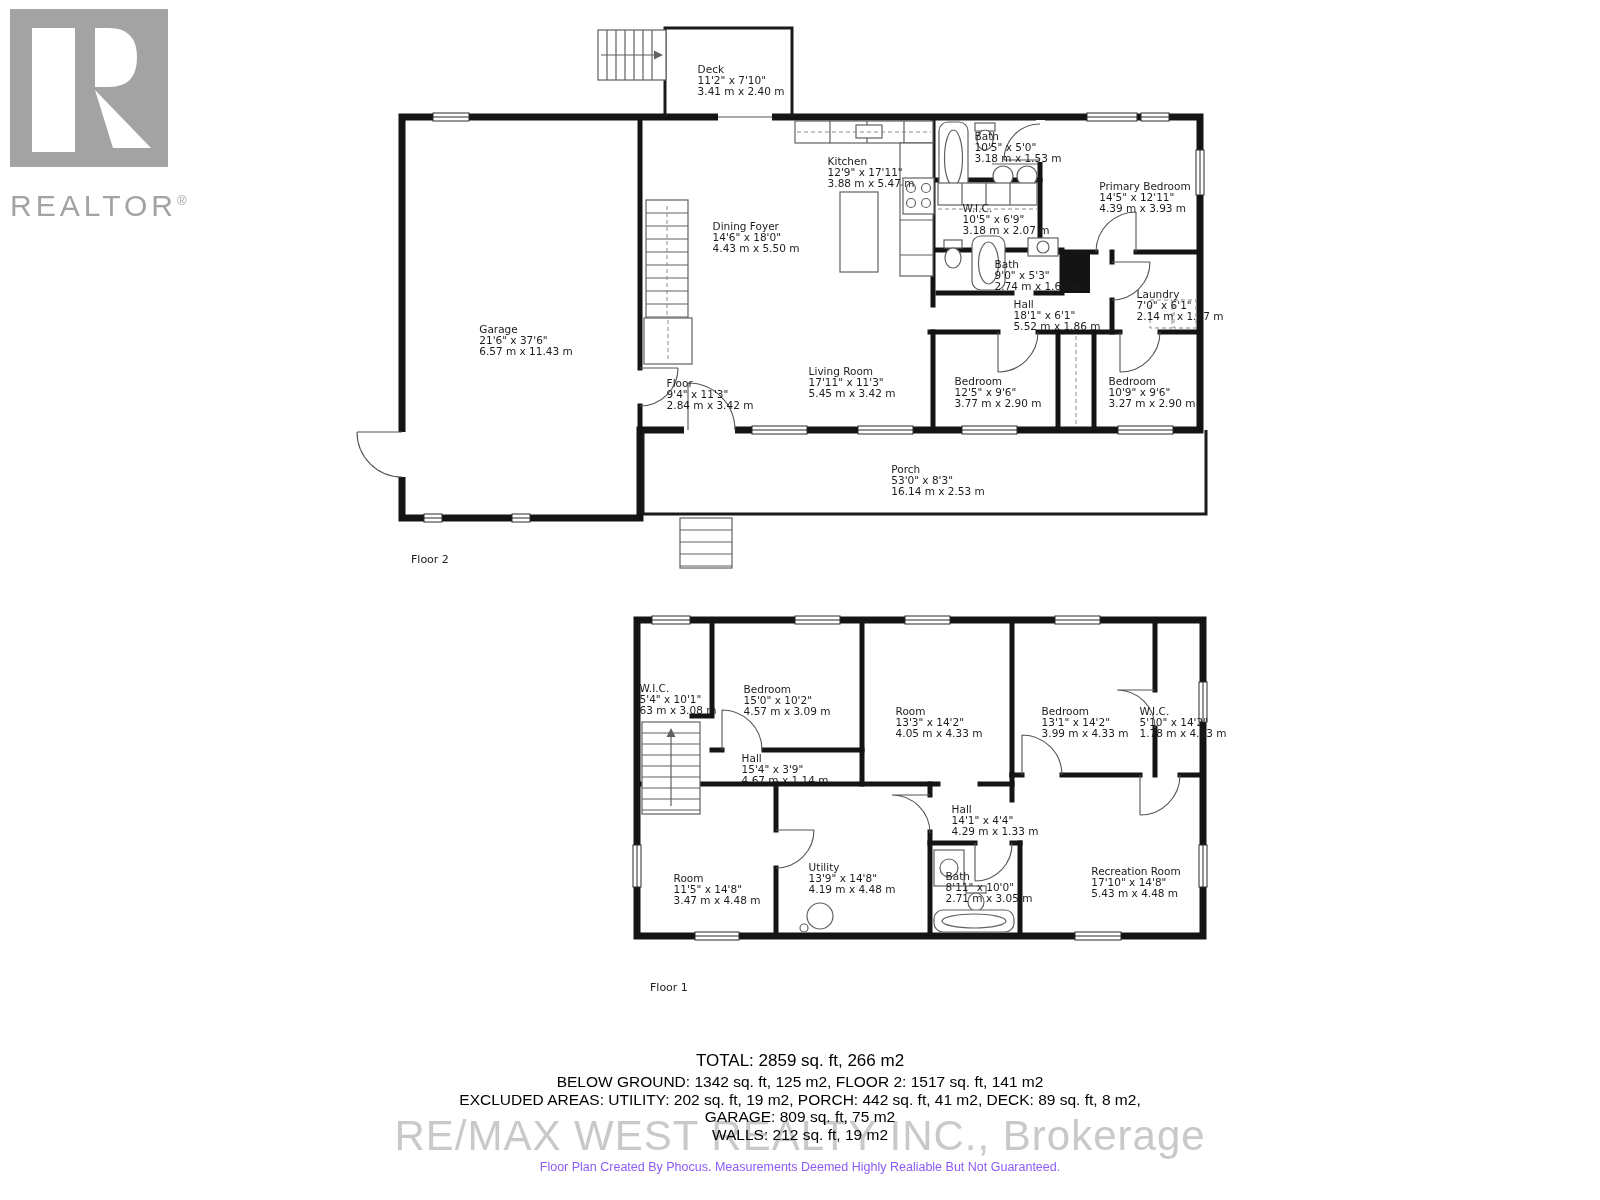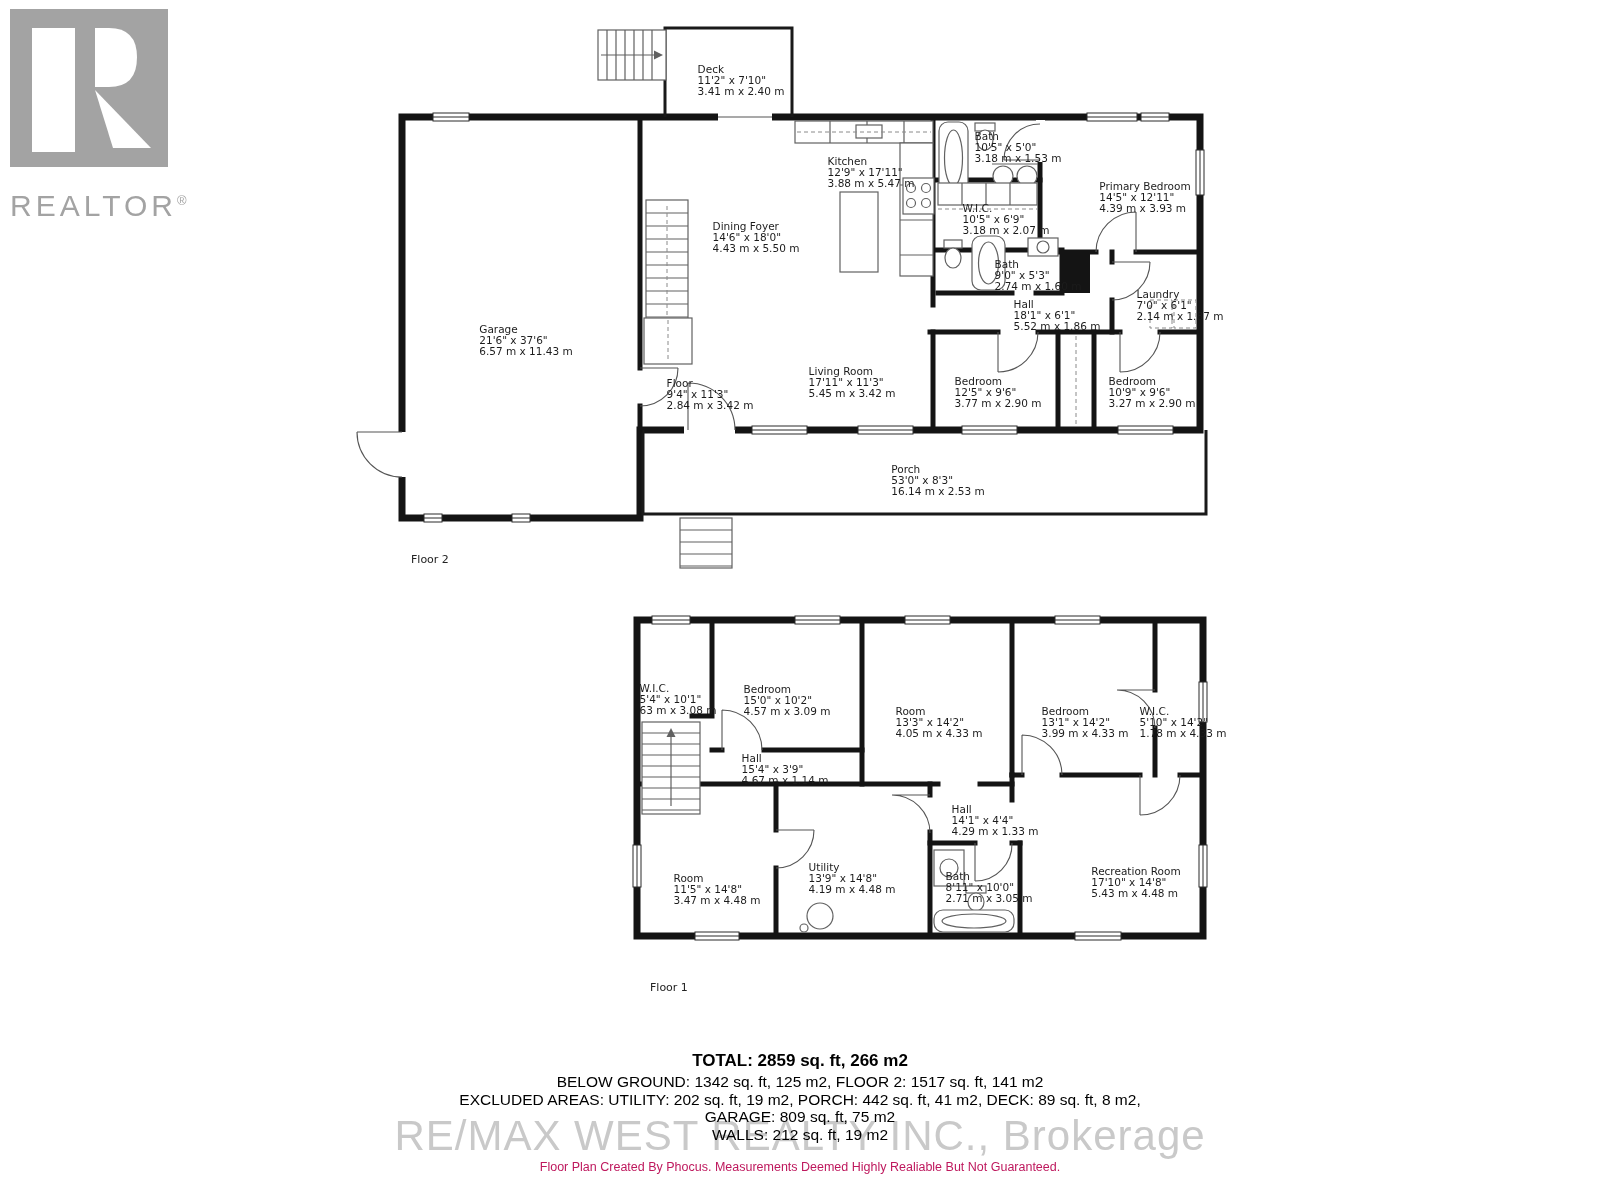--- a/index.html
+++ b/index.html
@@ -12,25 +12,25 @@
   .fx path{stroke:#616161;stroke-width:1.2;fill:none}
   .dash{stroke:#8a8a8a;stroke-width:1;fill:none;stroke-dasharray:4 3}
   .door{stroke:#555;stroke-width:1.1;fill:none}
   .win rect{fill:#fff;stroke:#2a2a2a;stroke-width:1}
   .win line{stroke:#2a2a2a;stroke-width:1}
   .rlabel{position:absolute;transform:translateX(-50%);text-align:left;
           font-size:10.5px;line-height:1.06;color:#1c1c1c;white-space:nowrap;z-index:3}
   .fcap{position:absolute;font-size:11px;font-weight:400;color:#222;z-index:3}
   .sline{position:absolute;left:0;width:1600px;text-align:center;color:#000;z-index:2;
          font-family:"Liberation Sans",sans-serif;font-weight:500;font-size:15.5px;white-space:nowrap}
-  .stotal{font-weight:700;font-size:17px}
+  .stotal{font-weight:400;font-size:17px}
   .wmark{position:absolute;left:0;width:1600px;text-align:center;top:1112px;z-index:1;
          font-family:"Liberation Sans",sans-serif;font-size:42px;color:#c9c9c9;letter-spacing:1px;white-space:nowrap}
   .sfooter{position:absolute;left:0;width:1600px;text-align:center;top:1160px;z-index:2;
-         font-family:"Liberation Sans",sans-serif;font-size:12.5px;color:#be185d}
+         font-family:"Liberation Sans",sans-serif;font-size:12.5px;color:#8b5cf6}
   .logo{position:absolute;left:10px;top:9px;width:175px;z-index:3}
   .logo-word{margin-top:18px;font-size:30px;letter-spacing:4px;color:#a3a3a3;
          font-family:"Liberation Sans",sans-serif;font-weight:400;white-space:nowrap}
   .logo-word sup{font-size:13px;letter-spacing:0}
 </style>
 </head>
 <body>
 
 <div id="canvas">
 

